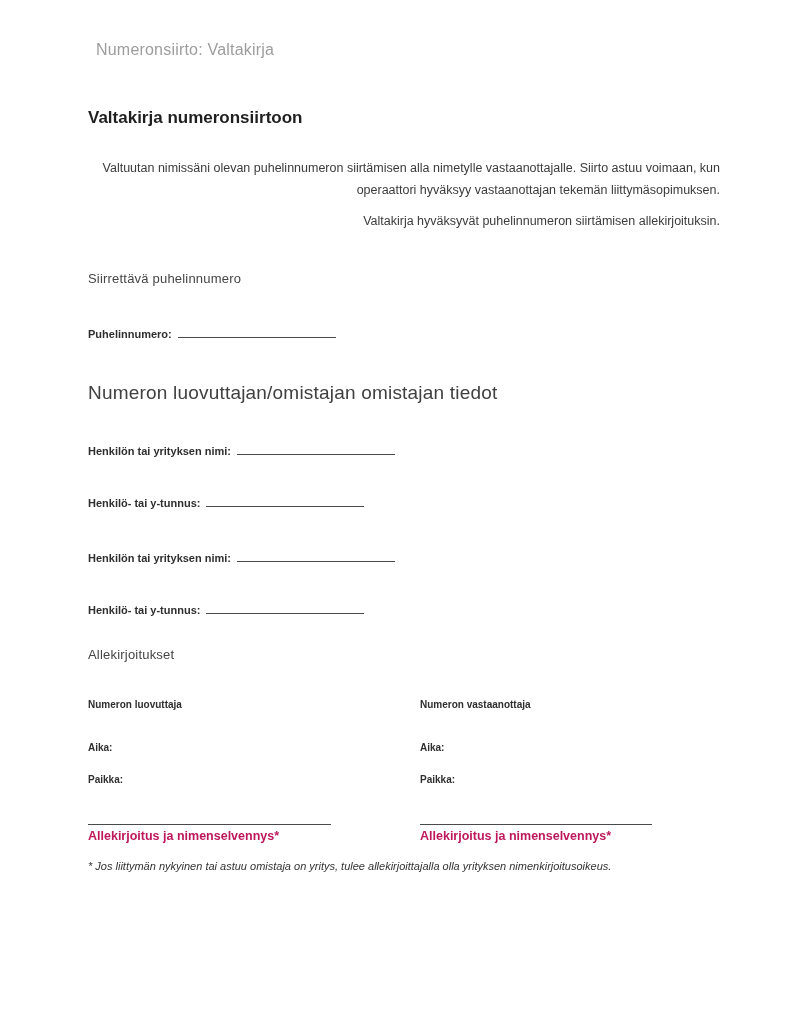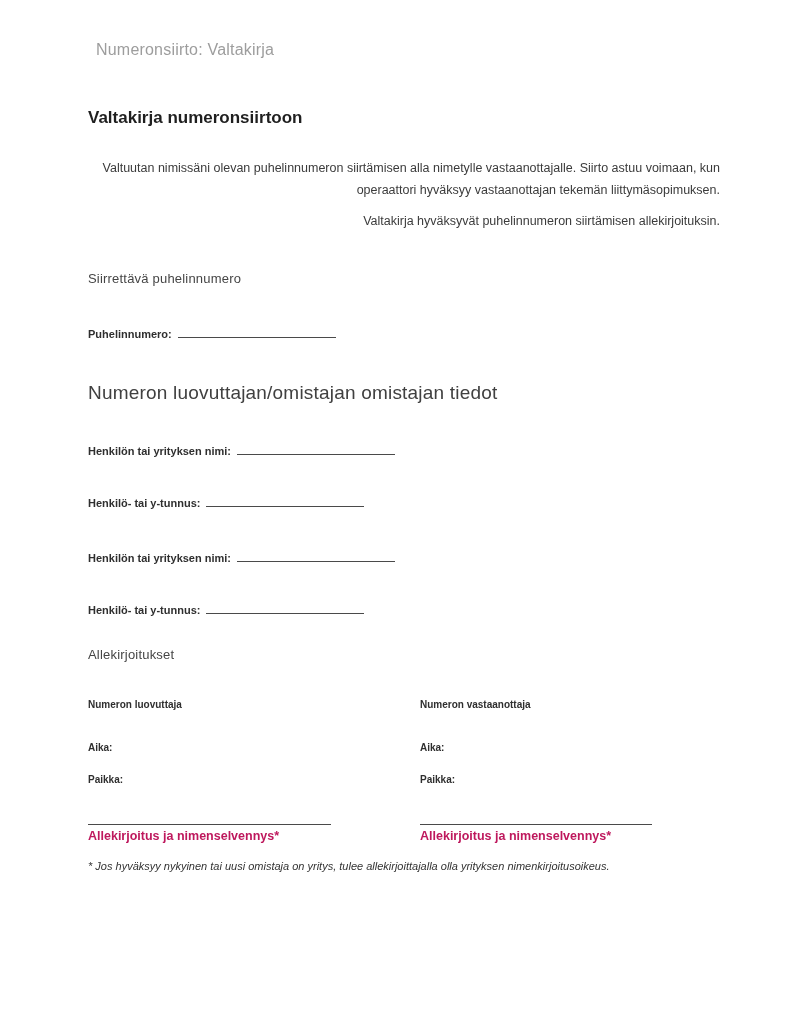--- a/index.html
+++ b/index.html
@@ -176,15 +176,15 @@
     <div class="sig-col">
       <div class="party-label">Numeron vastaanottaja</div>
       <div class="party-label aika-label">Aika:</div>
       <div class="party-label paikka-label">Paikka:</div>
       <div class="sig-line sig-line-right"></div>
       <div class="sig-caption">Allekirjoitus ja nimenselvennys*</div>
     </div>
 
   </div>
 
-  <div class="footnote">* Jos hyväksyy nykyinen tai uusi omistaja on yritys, tulee allekirjoittajalla olla yrityksen nimenkirjoitusoikeus.</div>
+  <div class="footnote">* Jos liittymän nykyinen tai astuu omistaja on yritys, tulee allekirjoittajalla olla yrityksen nimenkirjoitusoikeus.</div>
 
 </div>
 
 </body></html>

